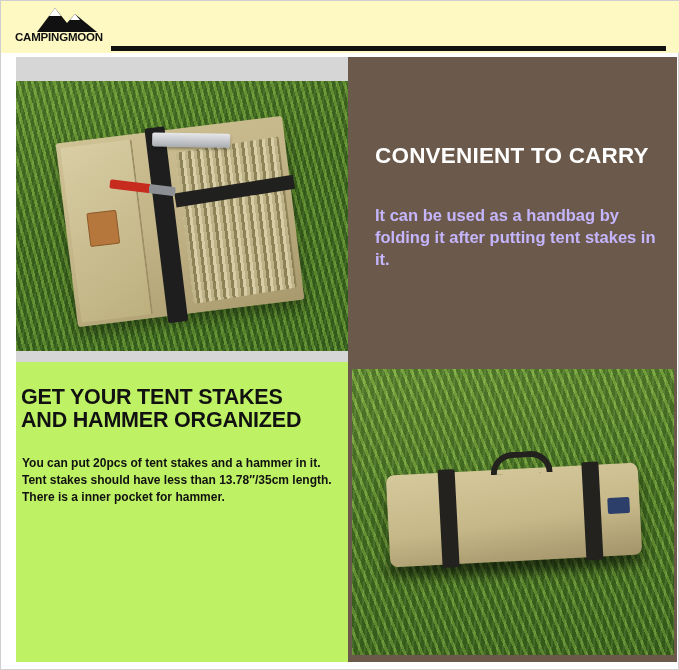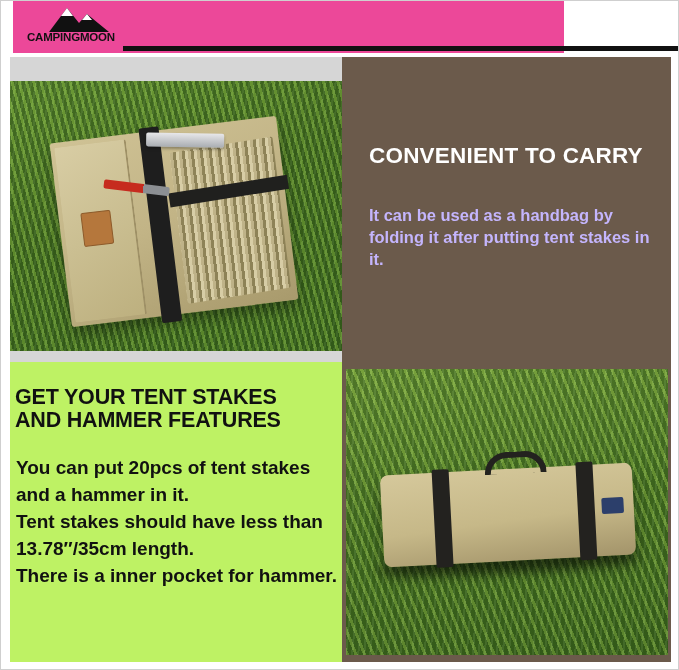--- a/index.html
+++ b/index.html
@@ -12,23 +12,23 @@
   .page {
     position: relative;
     width: 679px; height: 670px;
     background: #ffffff;
     border: 1px solid #cfcfcf;
   }
 
   
   .header {
     position: absolute;
-    left: 12px; top: 0;
-    width: 551px; height: 52px;
-    background: #ec4899;
+    left: 0; top: 0;
+    width: 679px; height: 52px;
+    background: #fef9c3;
   }
   .logo-wrap {
     position: absolute;
     left: 14px; top: 5px;
     width: 110px; height: 44px;
   }
   .logo-mark {
     position: absolute;
     left: 20px; top: 0px;
     width: 64px; height: 26px;
@@ -52,21 +52,21 @@
     letter-spacing: 0.5px;
   }
   .header-rule {
     position: absolute;
     left: 110px; top: 45px;
     width: 555px; height: 5px;
     background: #111111;
   }
 
   
-  .panel { position: absolute; }
+  .panel { position: absolute; margin-left: 6px; }
 
   
   .tl-bg {
     left: 9px; top: 56px;
     width: 332px; height: 305px;
     background: #d6d6d6;
   }
   .tl-photo {
     left: 9px; top: 80px;
     width: 332px; height: 270px;
@@ -112,21 +112,21 @@
     font-size: 21.5px;
     font-weight: bold;
     color: #111111;
     line-height: 1.08;
     letter-spacing: -0.2px;
   }
   .bl-body {
     position: absolute;
     left: 6px; top: 93px;
     width: 330px;
-    font-size: 19px;
+    font-size: 12px;
     font-weight: bold;
     line-height: 1.42;
     color: #111111;
   }
 
   
   .br-bg {
     left: 341px; top: 361px;
     width: 329px; height: 300px;
     background: #6b5a4b;
@@ -296,21 +296,21 @@
   </div>
 
   <div class="panel tr-block">
     <div class="tr-title">CONVENIENT TO CARRY</div>
     <div class="tr-body">It can be used as a handbag by folding it after putting tent stakes in it.</div>
   </div>
 
   <div class="panel bl-block">
     <div class="bl-title">
       <div>GET YOUR TENT STAKES</div>
-      <div>AND HAMMER FEATURES</div>
+      <div>AND HAMMER ORGANIZED</div>
     </div>
     <div class="bl-body" style="white-space: pre-line;">You can put 20pcs of tent stakes and a hammer in it.
 Tent stakes should have less than 13.78″/35cm length.
 There is a inner pocket for hammer.</div>
   </div>
 
   <div class="panel br-bg"></div>
   <div class="panel br-photo">
     <div class="grass b"></div>
     <div class="bag2-shadow"></div>

